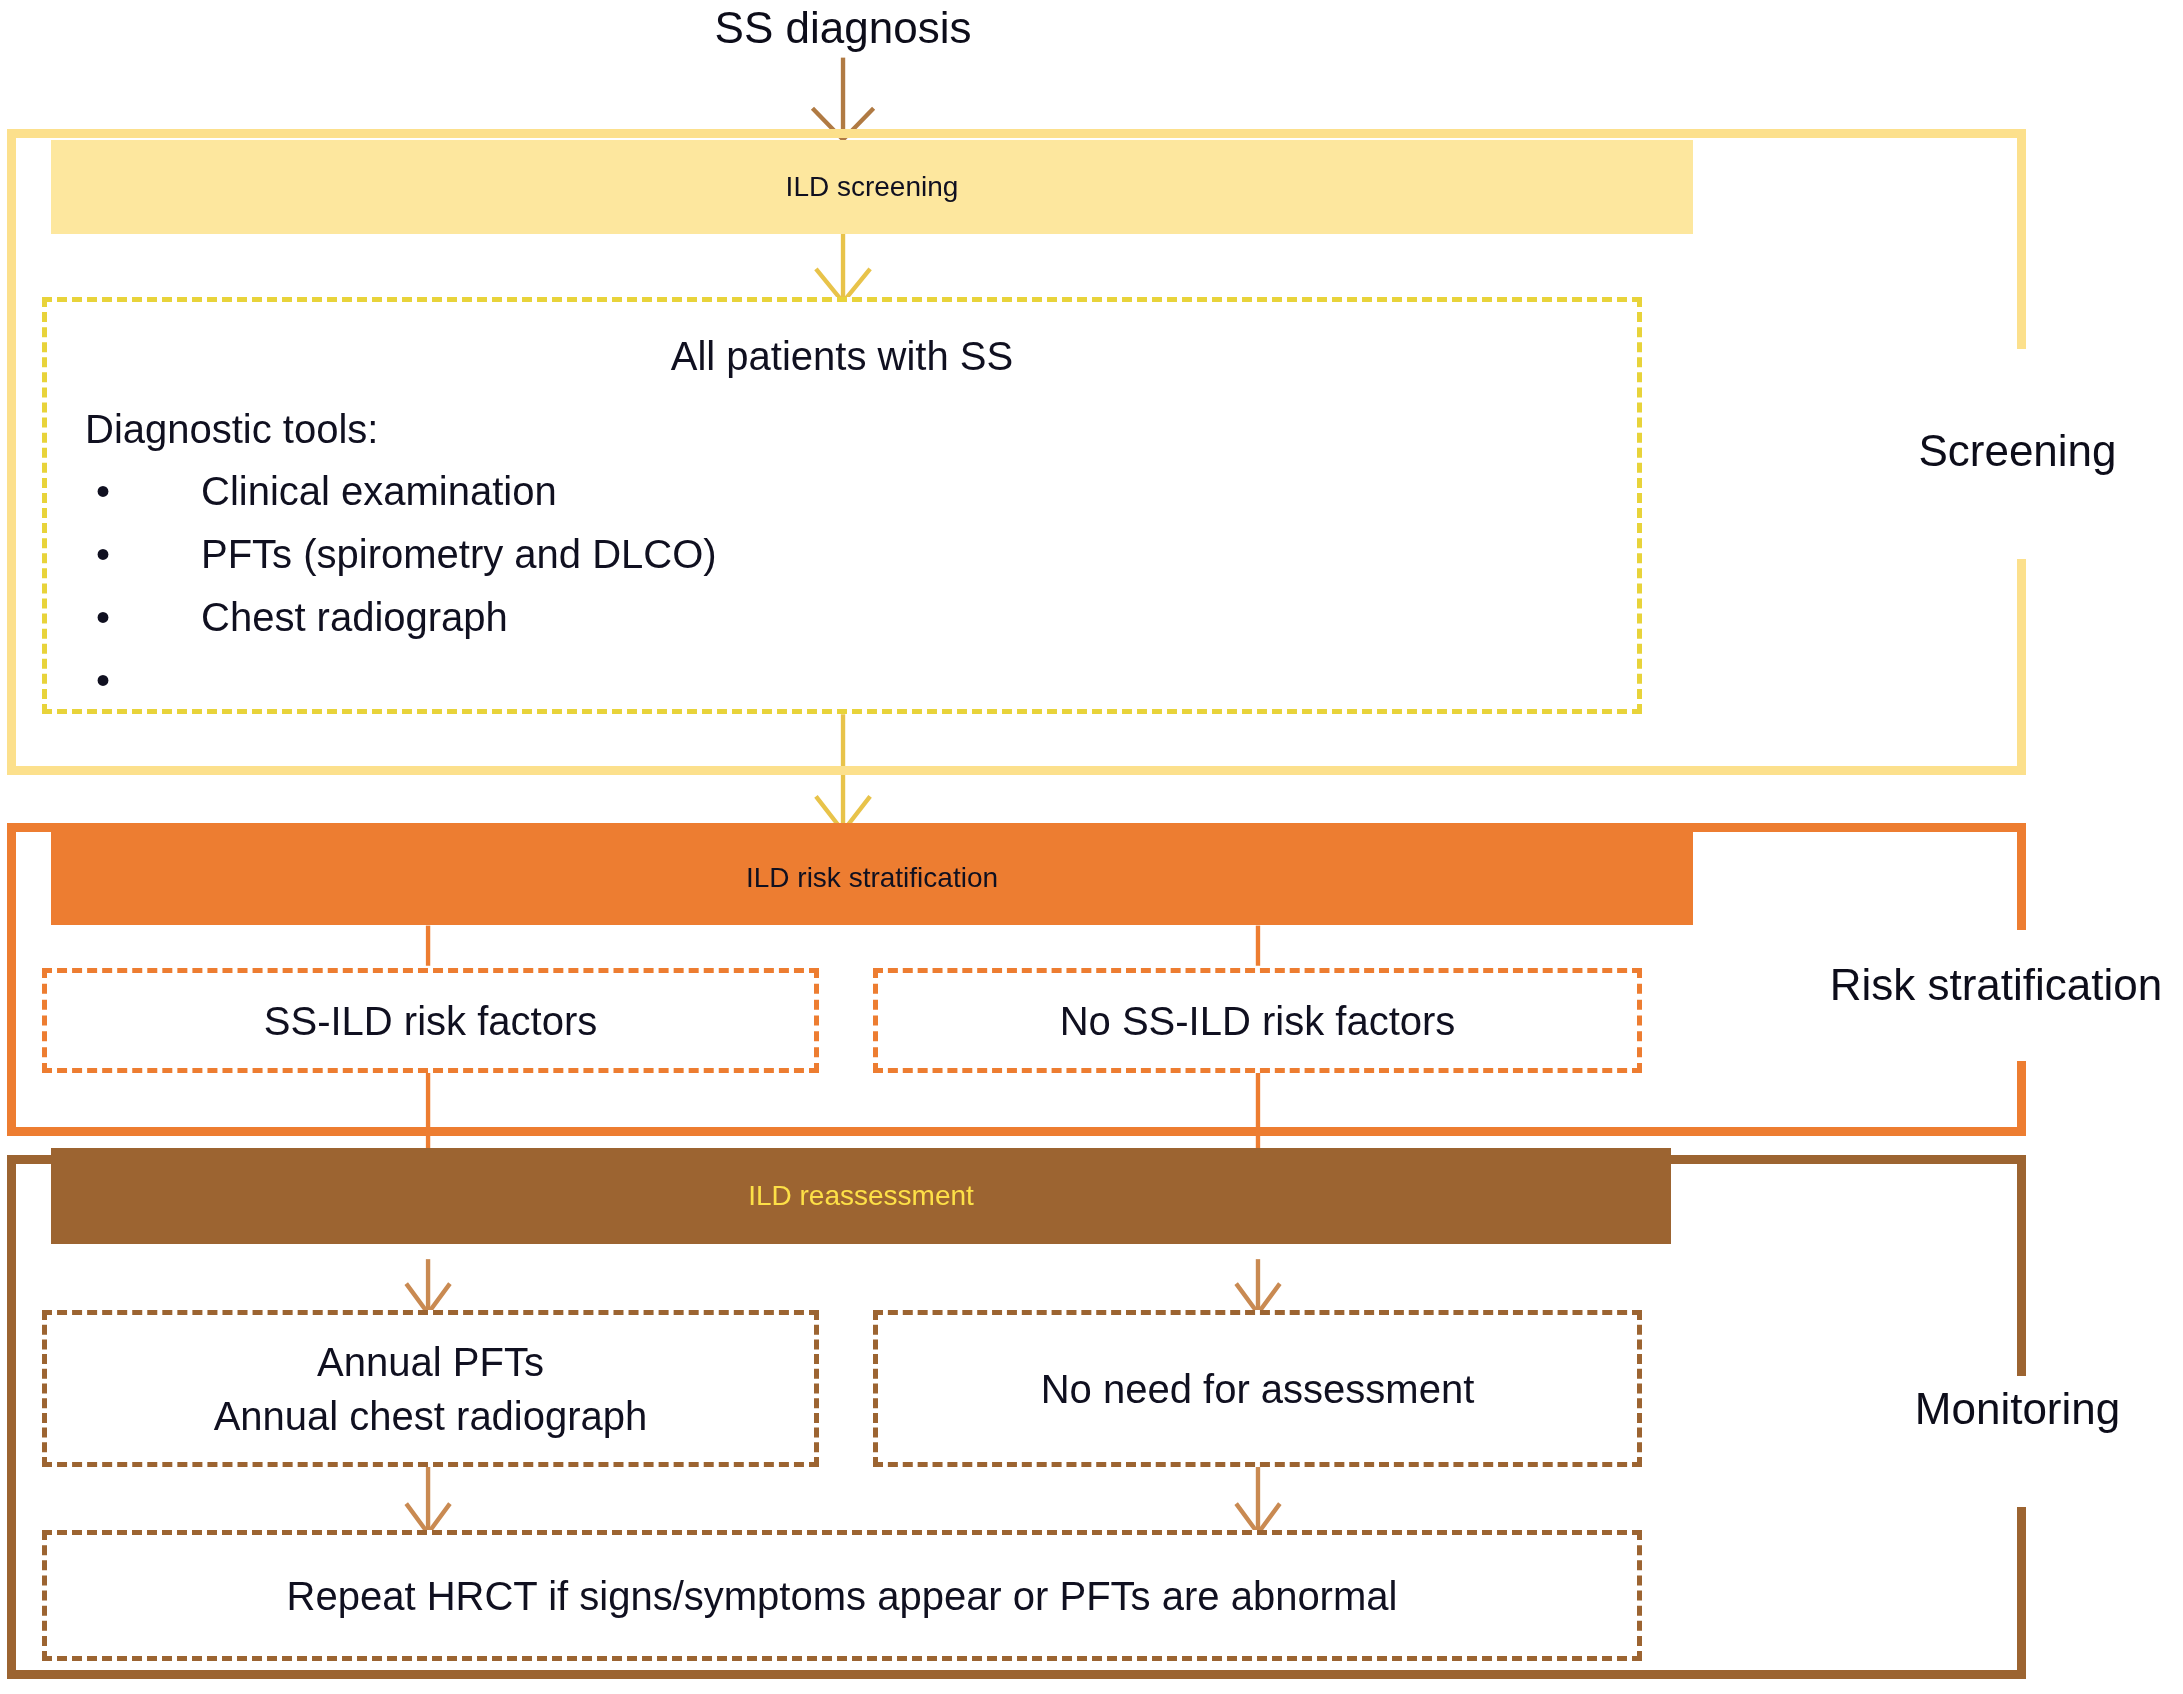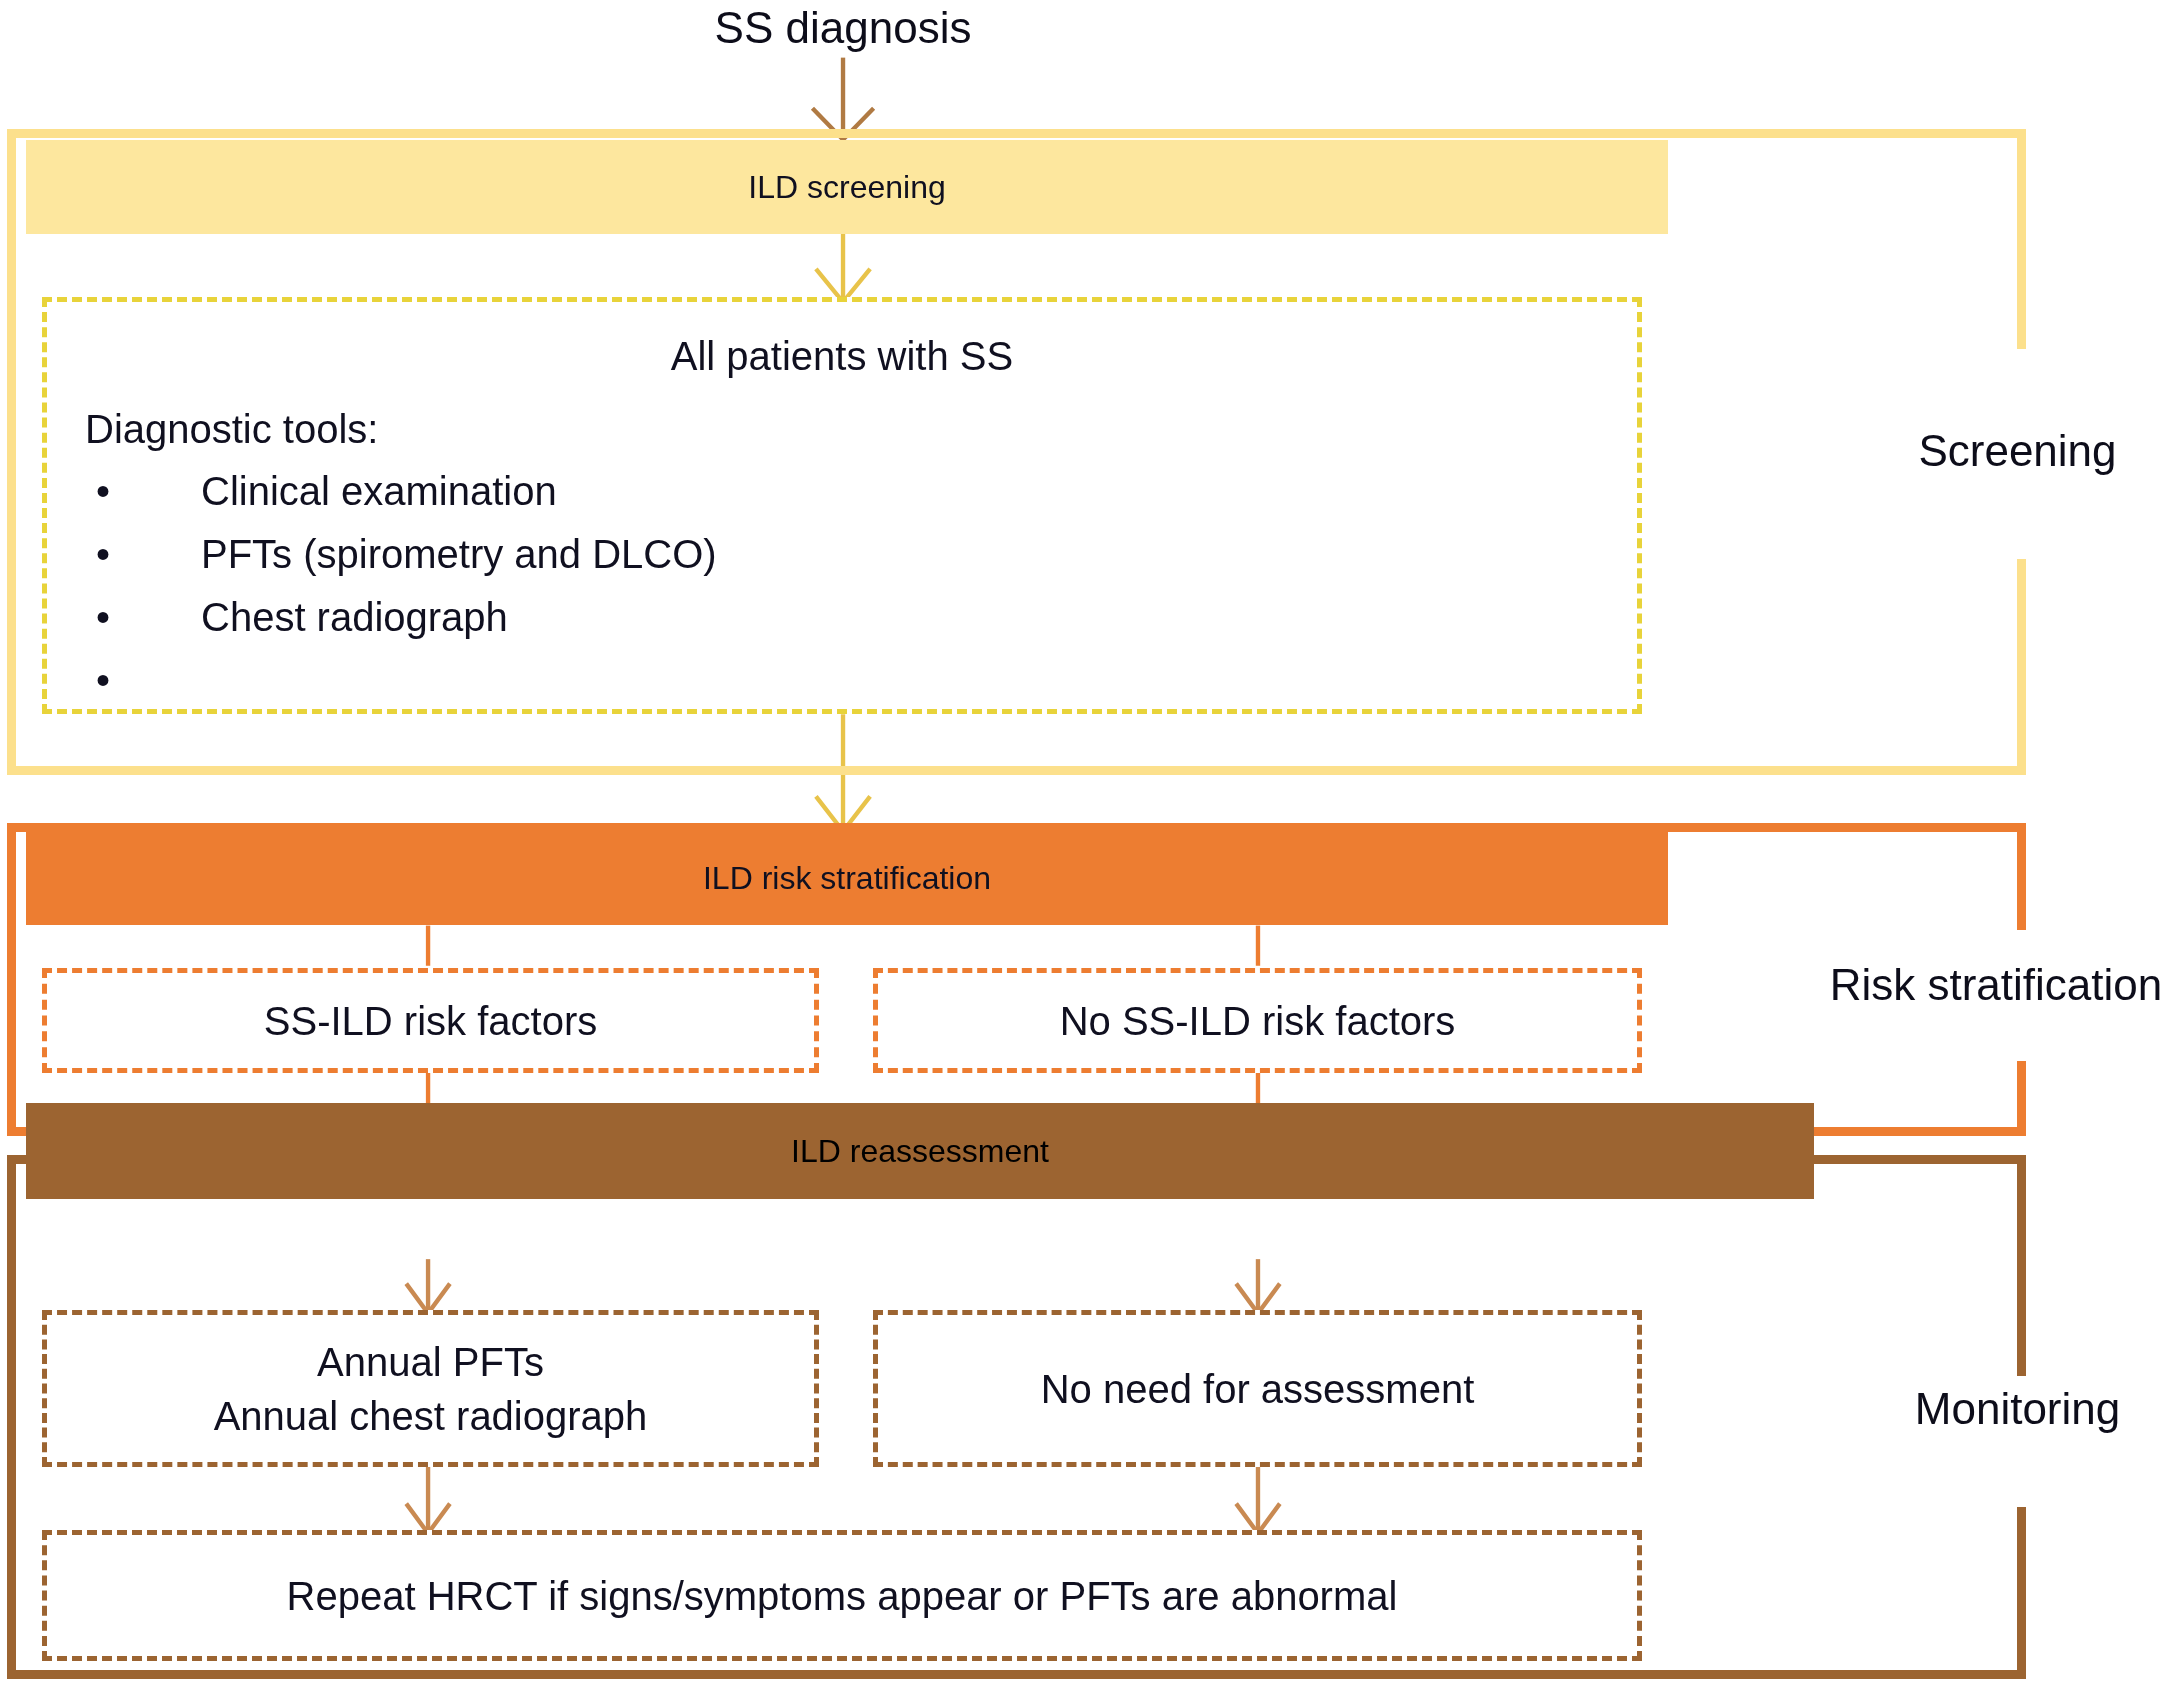--- a/index.html
+++ b/index.html
@@ -75,47 +75,48 @@
   #notch-screening { left: 2000px; top: 349px; width: 35px; height: 210px; }
   #notch-risk      { left: 2000px; top: 930px; width: 35px; height: 131px; }
   #notch-monitoring{ left: 2000px; top: 1376px; width: 35px; height: 131px; }
 
   
   .band {
     box-sizing: border-box;
     display: flex;
     align-items: center;
     justify-content: center;
-    font-size: 32px;
+    font-size: 28px;
     line-height: 1;
     white-space: nowrap;
+    margin-left: 25px;
   }
   #band-screening {
     left: 26px;
     top: 140px;
     width: 1642px;
     height: 94px;
     background: #FDE79E;
     color: #101020;
   }
   #band-risk {
     left: 26px;
     top: 831px;
     width: 1642px;
     height: 94px;
     background: #ED7D31;
     color: #101020;
   }
   #band-monitoring {
     left: 26px;
-    top: 1103px;
-    width: 1788px;
+    top: 1148px;
+    width: 1620px;
     height: 96px;
     background: #9C6431;
-    color: #000000;
+    color: #fde047;
   }
 
   
   .dashed {
     box-sizing: border-box;
     border-style: dashed;
     border-width: 5.2px;
     background: #ffffff;
   }
 

